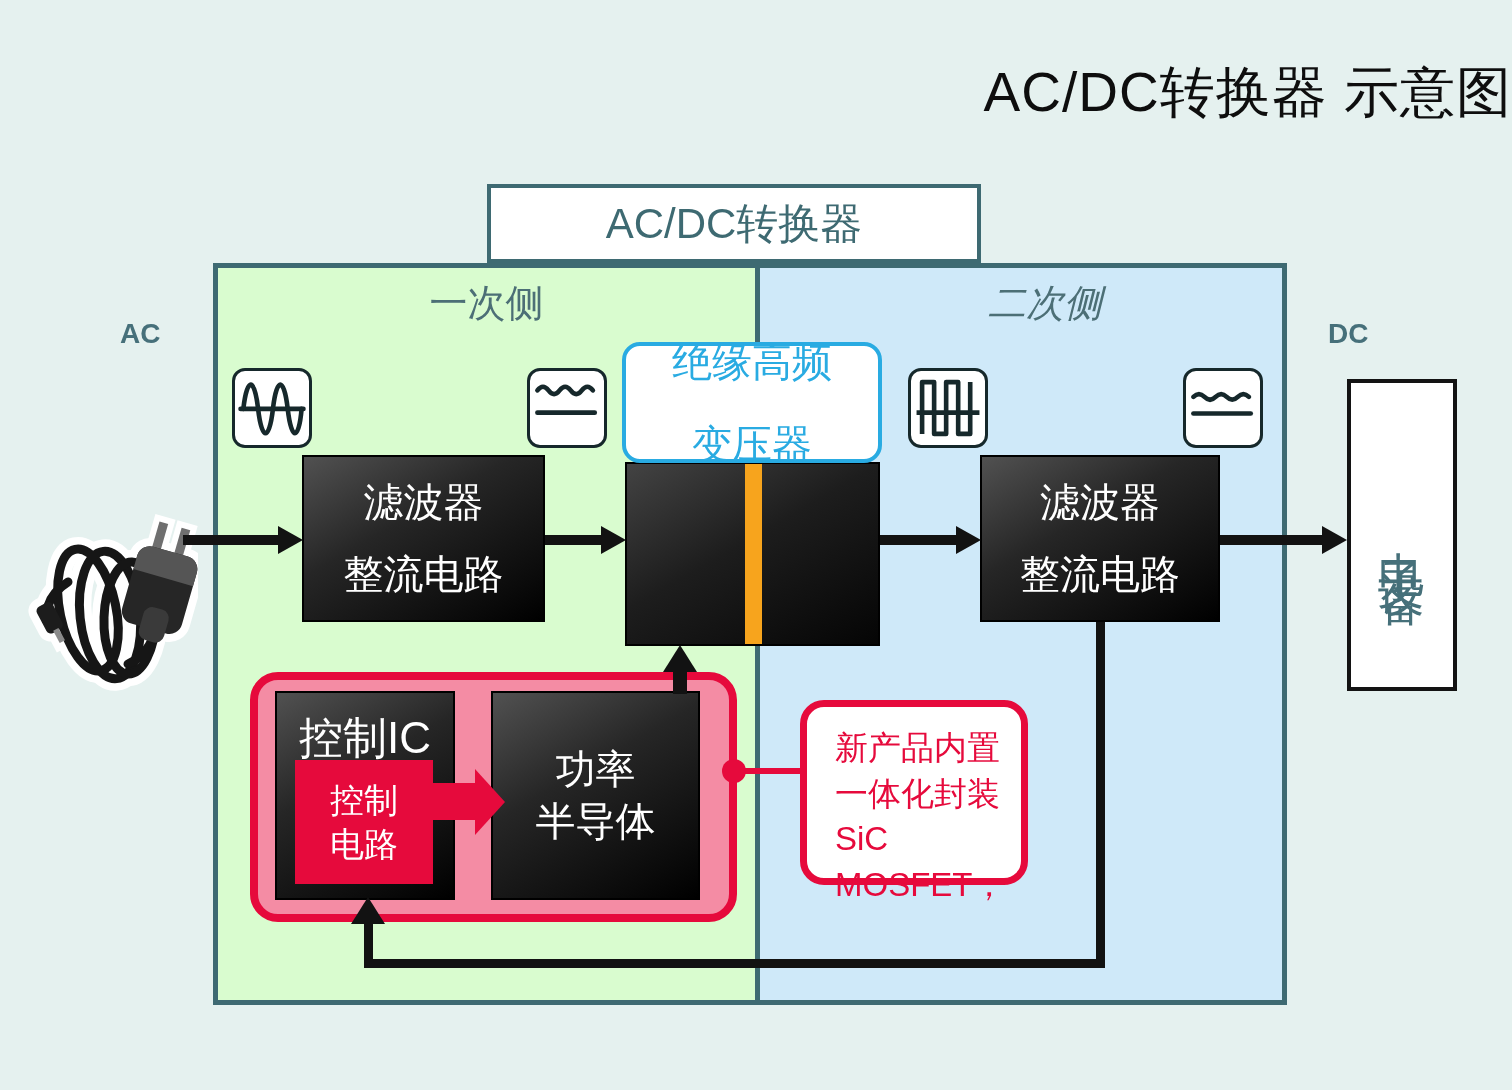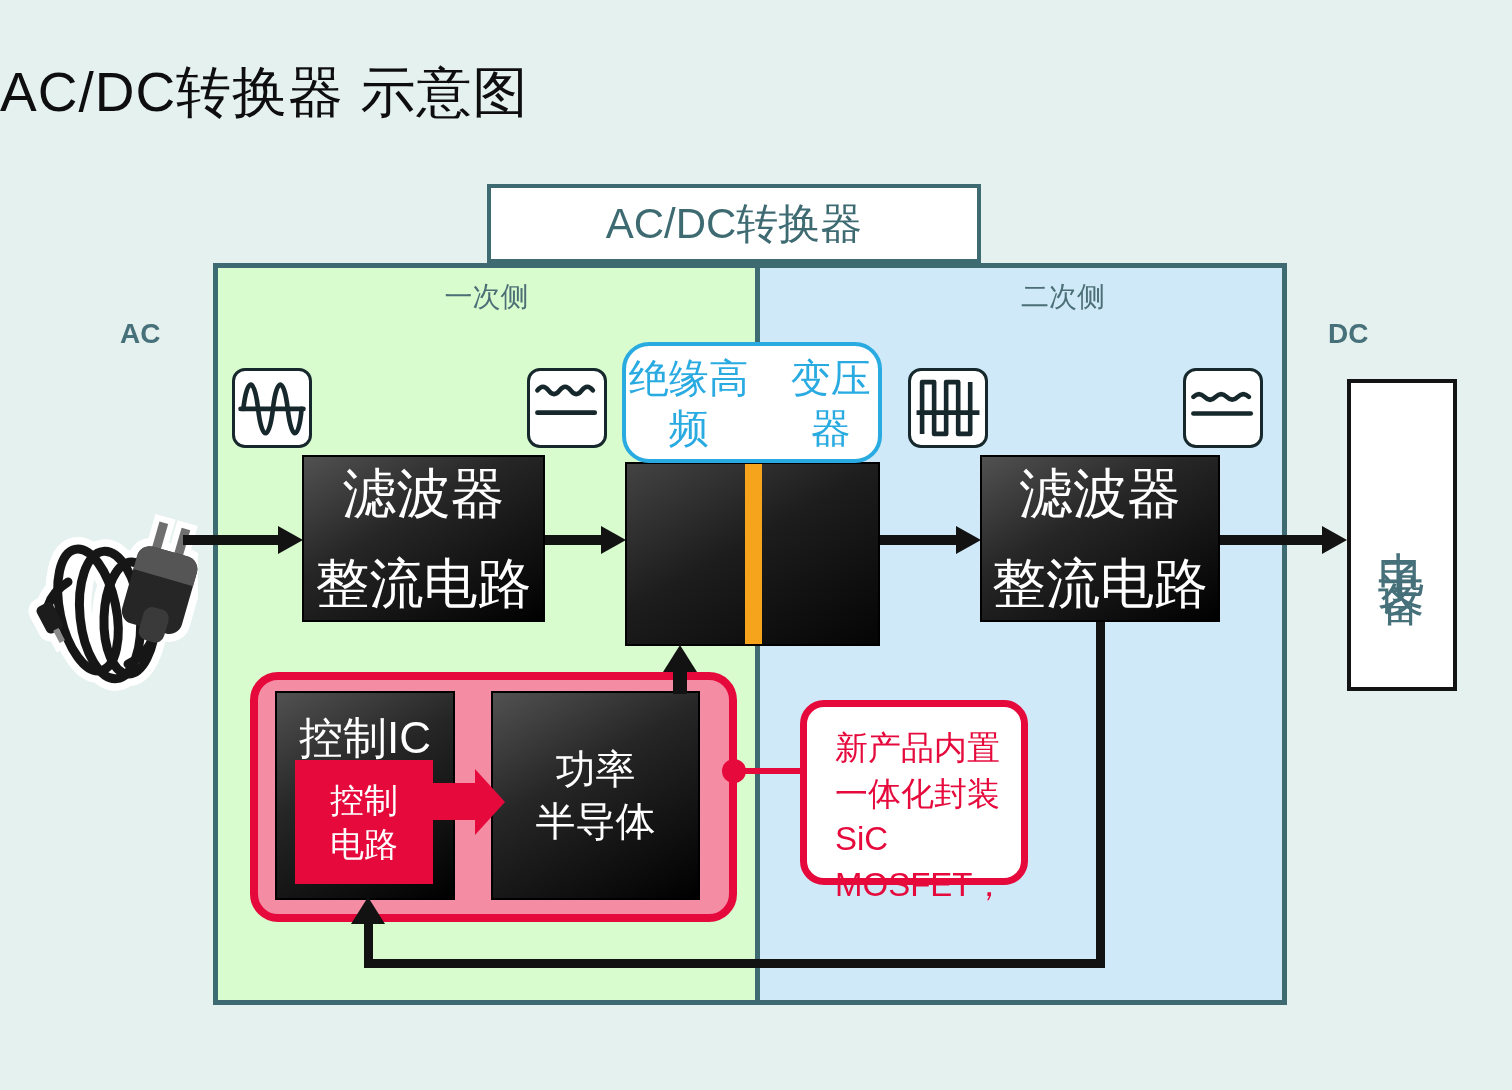--- a/index.html
+++ b/index.html
@@ -11,21 +11,21 @@
     position:relative;
     width:1512px;height:1090px;
     background:#e5f1ef;
     overflow:hidden;
   }
   .abs{position:absolute;}
 
   
   .title{
     left:0;top:56px;width:1512px;
-    text-align:left;
+    text-align:right;
     font-size:55px;font-weight:500;color:#0e0e0e;
     letter-spacing:1px;
     z-index:2;
   }
 
   
   .conv-box{
     left:487px;top:184px;width:494px;height:79px;
     background:#ffffff;border:4px solid #3e6a72;box-sizing:border-box;
     display:flex;align-items:center;justify-content:center;
@@ -46,25 +46,25 @@
   .region-secondary{
     left:760px;top:268px;width:522px;height:732px;
     background:#cfe9f9;z-index:0;
   }
   .region-divider{
     left:755px;top:268px;width:5px;height:732px;
     background:#3e6a72;z-index:1;
   }
   .region-label{
     top:278px;text-align:center;
-    font-size:28px;color:#4c6f76;font-weight:500;
+    font-size:38px;color:#4c6f76;font-weight:500;
     z-index:2;
   }
   .region-label.primary{left:218px;width:537px;}
-  .region-label.secondary{left:802px;width:522px;}
+  .region-label.secondary{left:784px;width:522px;font-style:italic;}
 
   .io-label{
     font-size:28px;color:#46707a;font-weight:700;z-index:2;
   }
   .io-label.ac{left:120px;top:318px;}
   .io-label.dc{left:1328px;top:318px;}
 
   
   .wave-icon{
     width:80px;height:80px;box-sizing:border-box;
@@ -75,41 +75,41 @@
 
   
   .black-box{
     background:linear-gradient(150deg,#515151 0%,#262626 40%,#0a0a0a 85%,#000 100%);
     border:2px solid #000;box-sizing:border-box;
     color:#fff;text-align:center;
     display:flex;flex-direction:column;justify-content:center;align-items:center;
     z-index:3;
   }
   .black-box .l{display:block;line-height:1.28;}
-  .filter-box{font-size:54px;gap:20px;}
+  .filter-box{font-size:40px;gap:20px;}
   #filter-primary{left:302px;top:455px;width:243px;height:167px;}
   #filter-secondary{left:980px;top:455px;width:240px;height:167px;}
 
   
   #transformer{
     left:625px;top:462px;width:255px;height:184px;
     background:linear-gradient(150deg,#434343 0%,#1d1d1d 45%,#050505 100%);
     border:2px solid #000;box-sizing:border-box;
     z-index:3;
   }
   #transformer .stripe{
     position:absolute;left:118px;top:0;width:17px;height:100%;
     background:#f7a41d;
   }
 
   
   .callout-blue{
     left:622px;top:342px;width:260px;height:121px;box-sizing:border-box;
-    background:#fff;border:4px solid #29abe2;border-radius:27px;
-    display:flex;flex-direction:row;justify-content:center;align-items:center;
+    background:#fff;border:4px solid #29abe2;border-radius:18px;
+    display:flex;flex-direction:column;justify-content:center;align-items:center;
     font-size:40px;color:#29abe2;font-weight:500;text-align:center;
     z-index:7;
     gap:32px;
   }
   .callout-blue .l{display:block;line-height:1.25;}
 
   
   .device-box{
     left:1347px;top:379px;width:110px;height:312px;box-sizing:border-box;
     background:#fff;border:4px solid #131313;

